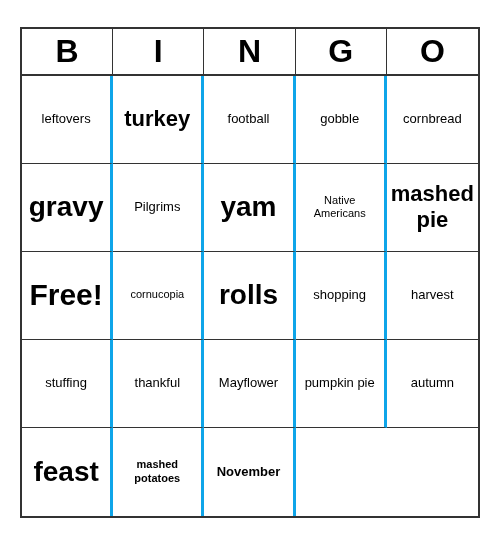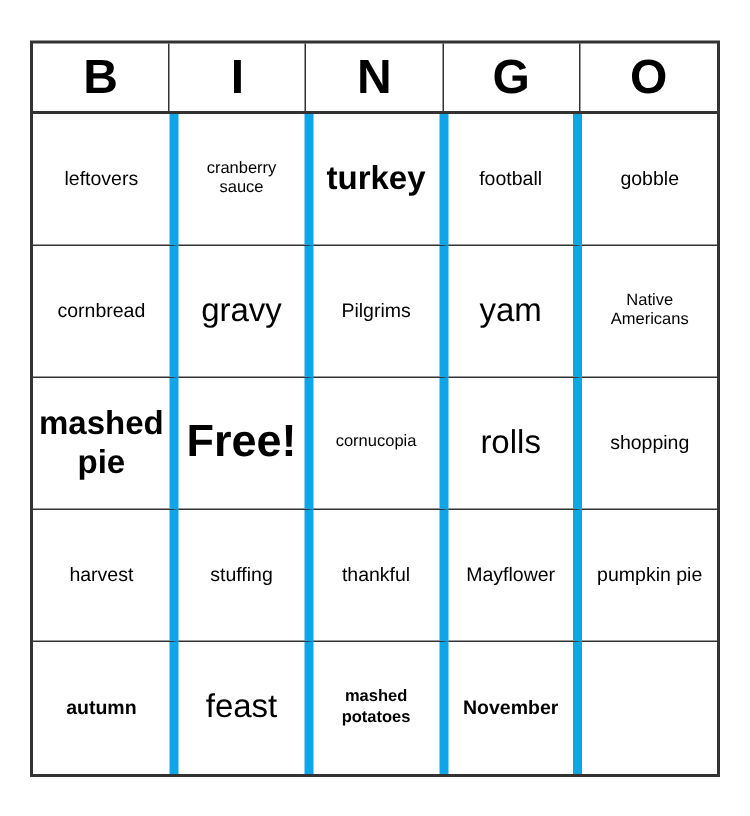--- a/index.html
+++ b/index.html
@@ -37,21 +37,21 @@
       border-right: none;
     }
 
     .bingo-grid {
       display: grid;
       grid-template-columns: repeat(5, 1fr);
       grid-template-rows: repeat(5, 88px);
     }
 
     .bingo-cell {
-      border-right: 6px solid #0ea5e9;
+      border-right: 3px solid #0ea5e9;
       border-bottom: 1px solid #333;
       display: flex;
       align-items: center;
       justify-content: center;
       text-align: center;
       padding: 4px;
       font-size: 13px;
       line-height: 1.2;
     }
 
@@ -63,22 +63,22 @@
       border-bottom: none;
       font-weight: bold;
     }
 
     .bingo-cell.large-text {
       font-size: 22px;
       font-weight: bold;
     }
 
     .bingo-cell.xlarge-text {
-      font-size: 22px;
-      font-weight: normal;
+      font-size: 28px;
+      font-weight: bold;
     }
 
     .bingo-cell.free-cell {
       font-size: 30px;
       font-weight: bold;
     }
 
     .bingo-cell.small-text {
       font-size: 11px;
     }
@@ -89,21 +89,20 @@
 <div class="bingo-card">
   <div class="bingo-header">
   <div class="bingo-header-cell">B</div>
       <div class="bingo-header-cell">I</div>
       <div class="bingo-header-cell">N</div>
       <div class="bingo-header-cell">G</div>
       <div class="bingo-header-cell">O</div>
     </div>
   <div class="bingo-grid">
   <div class="bingo-cell ">leftovers</div>
-      <div class="bingo-cell small-text">cranberry sauce</div>
       <div class="bingo-cell large-text">turkey</div>
       <div class="bingo-cell ">football</div>
       <div class="bingo-cell ">gobble</div>
       <div class="bingo-cell ">cornbread</div>
       <div class="bingo-cell xlarge-text">gravy</div>
       <div class="bingo-cell ">Pilgrims</div>
       <div class="bingo-cell xlarge-text">yam</div>
       <div class="bingo-cell small-text">Native Americans</div>
       <div class="bingo-cell large-text">mashed pie</div>
       <div class="bingo-cell free-cell">Free!</div>

